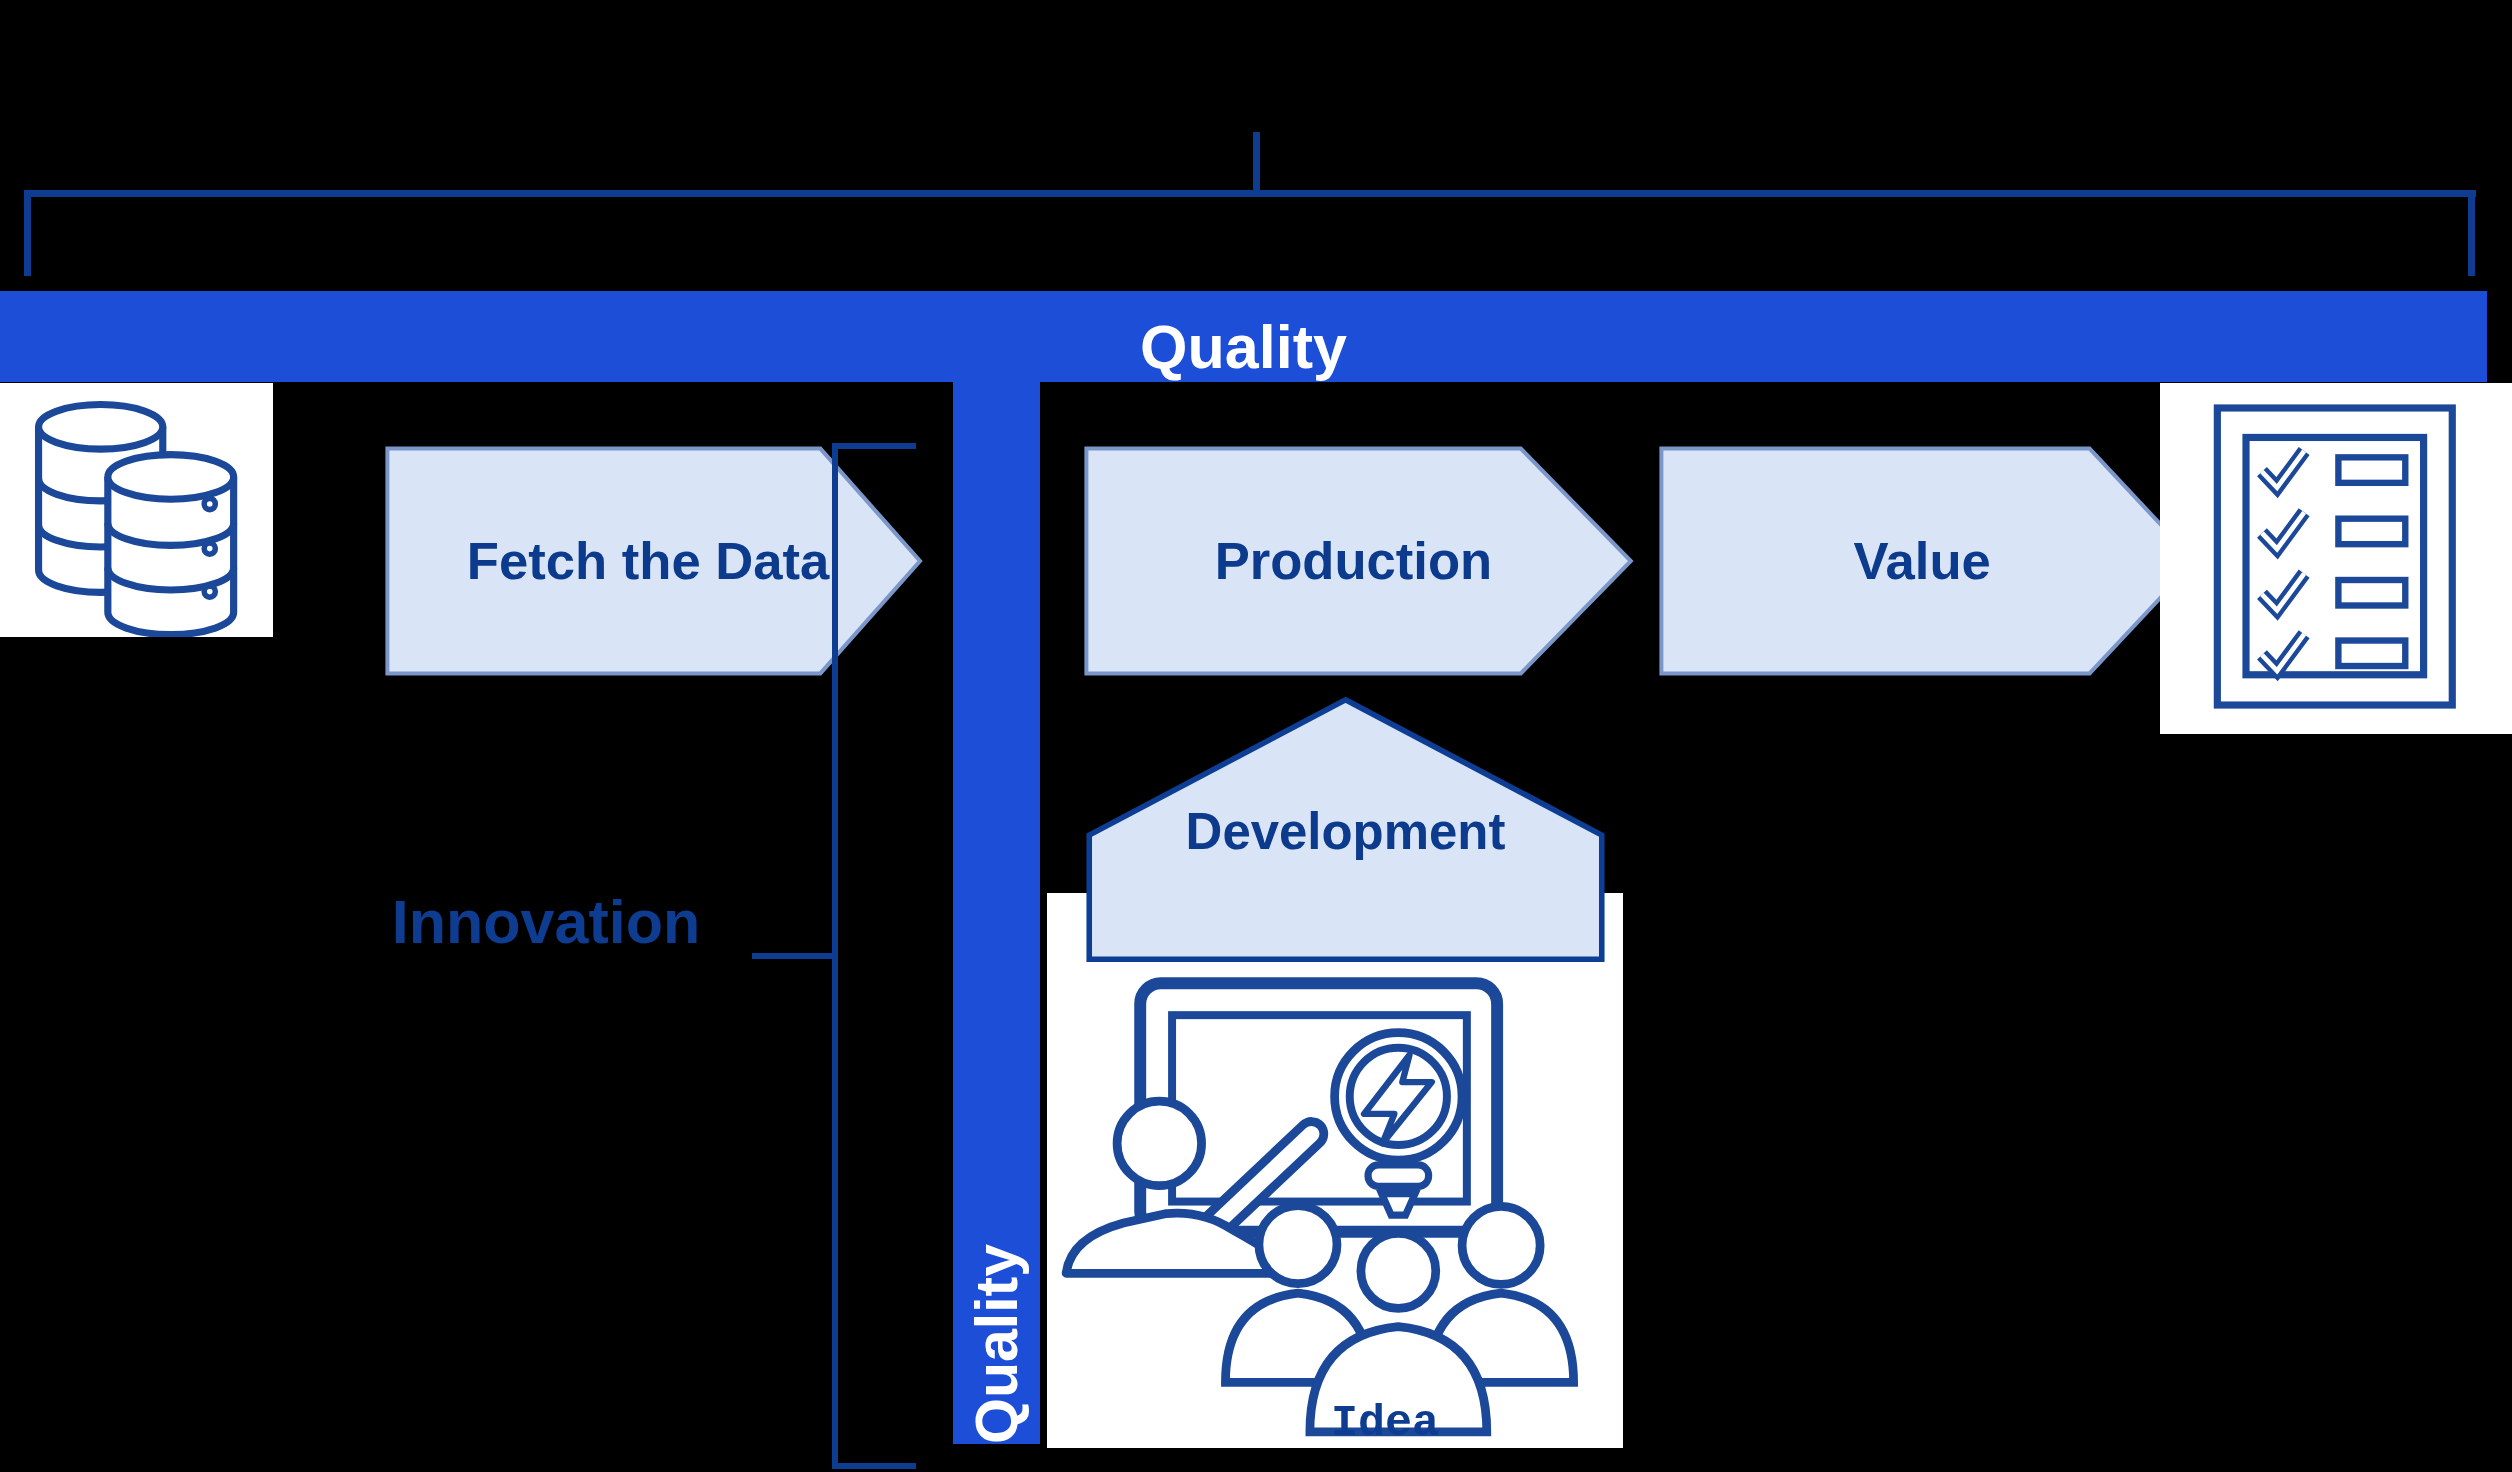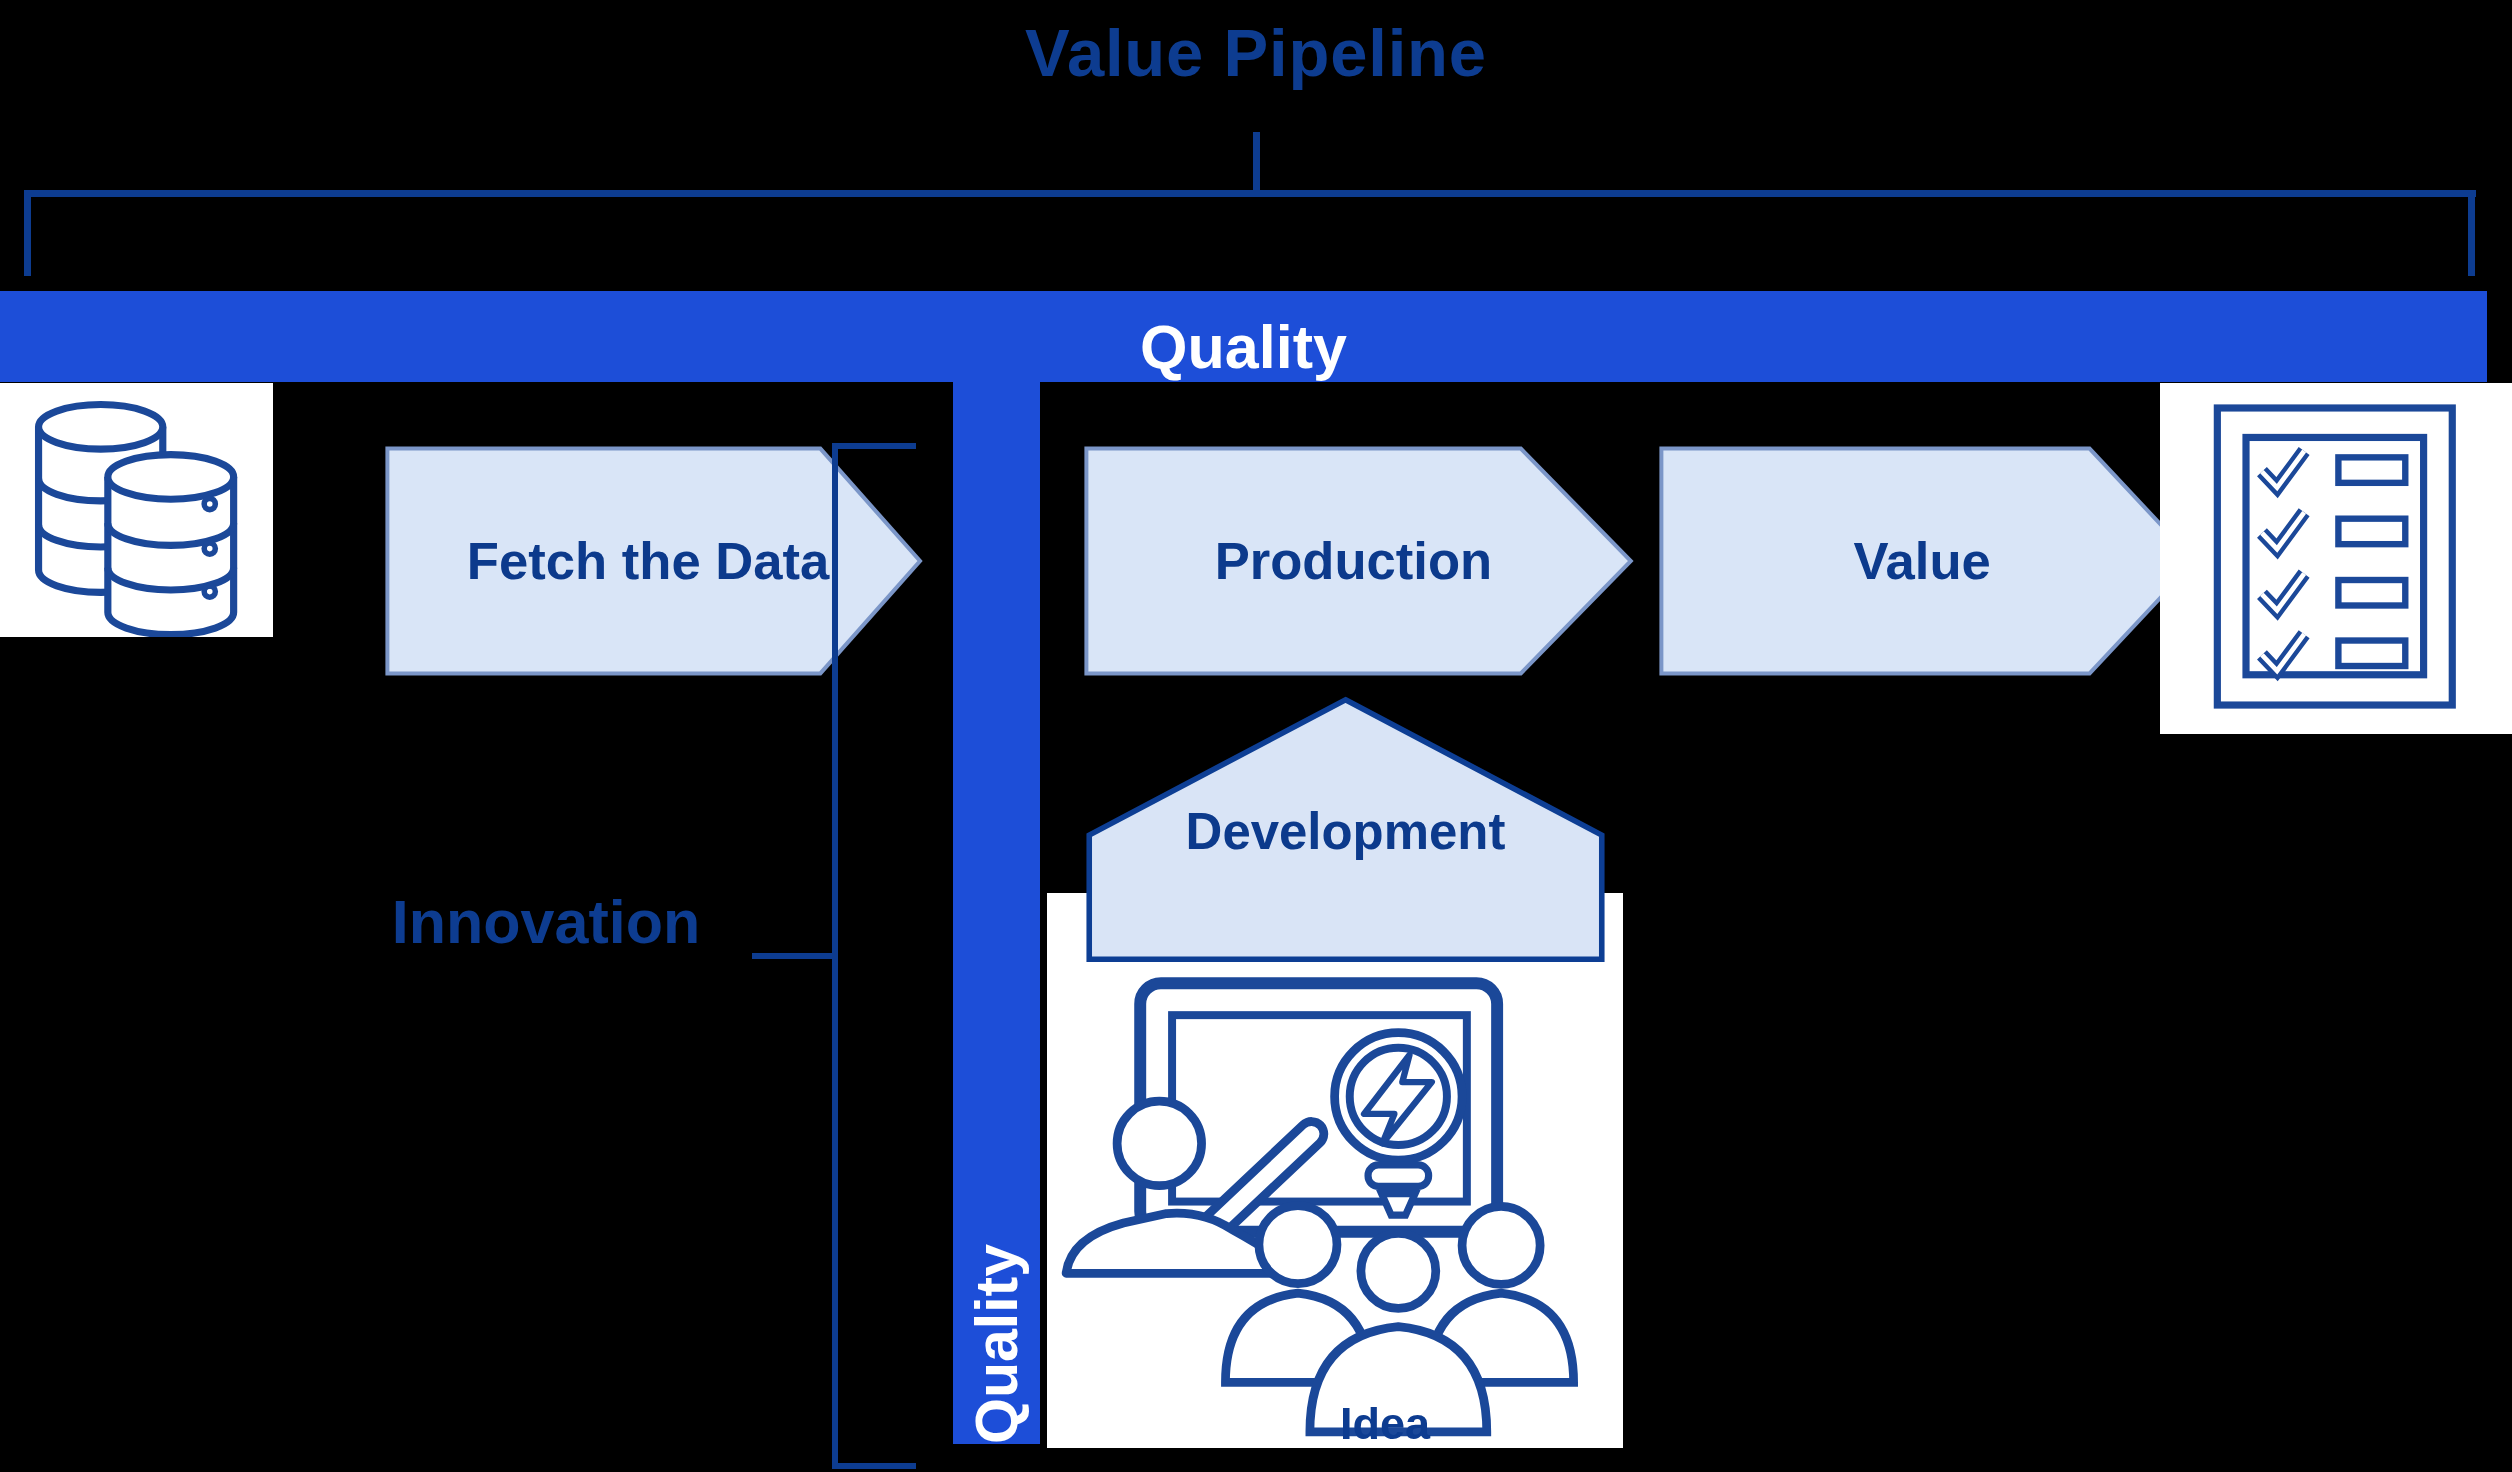--- a/index.html
+++ b/index.html
@@ -44,21 +44,20 @@
     text-anchor:middle;
   }
   .arrow-text{font-size:66px;}
   .house-text{font-size:64px;}
 </style>
 </head>
 <body>
 
 <div id="canvas">
 
-  <div class="abs title" style="top:14.3px;left:0;">Value Pipeline</div>
 
   <div class="abs navy-line" style="left:1253px;top:132px;width:7.2px;height:61px;"></div>
 
   <div class="abs navy-line" style="left:24px;top:190px;width:2452px;height:7.2px;"></div>
   <div class="abs navy-line" style="left:24px;top:190px;width:7.2px;height:86px;"></div>
   <div class="abs navy-line" style="left:2468px;top:190px;width:7.2px;height:86px;"></div>
 
   <div class="abs bar" style="left:0;top:291px;width:2487px;height:91px;">
     <span class="bar-label">Quality</span>
   </div>
@@ -157,21 +156,21 @@
         <circle cx="315" cy="441" r="49" stroke-width="11" fill="#ffffff"></circle>
         <path d="M224 614 Q224 512 315 502 Q406 512 406 614 Z" stroke-width="11" fill="#ffffff"></path>
 
         <circle cx="570" cy="442" r="49" stroke-width="11" fill="#ffffff"></circle>
         <path d="M479 614 Q479 512 570 502 Q661 512 661 614 Z" stroke-width="11" fill="#ffffff"></path>
 
         <circle cx="441" cy="474" r="47" stroke-width="11" fill="#ffffff"></circle>
         <path d="M330 676 Q330 555 441 544 Q552 555 552 676 Z" stroke-width="11" fill="#ffffff"></path>
       </g>
     </svg>
-    <div class="abs side-label" style="left:0;top:505px;width:676px;font-size:45px;">Idea</div>
+    <div class="abs side-label" style="left:0;top:505px;width:676px;font-size:45px;font-family:Liberation Mono, monospace;">Idea</div>
   </div>
 
   <svg class="abs" style="left:1084px;top:695px;" width="523" height="269" viewBox="0 0 656 338">
     <polygon points="328,6 650,176 650,332 6,332 6,176" fill="#d9e4f6" stroke="#0d3e94" stroke-width="7"></polygon>
     <text class="house-text" x="328" y="194">Development</text>
   </svg>
 
 </div>
 
 

